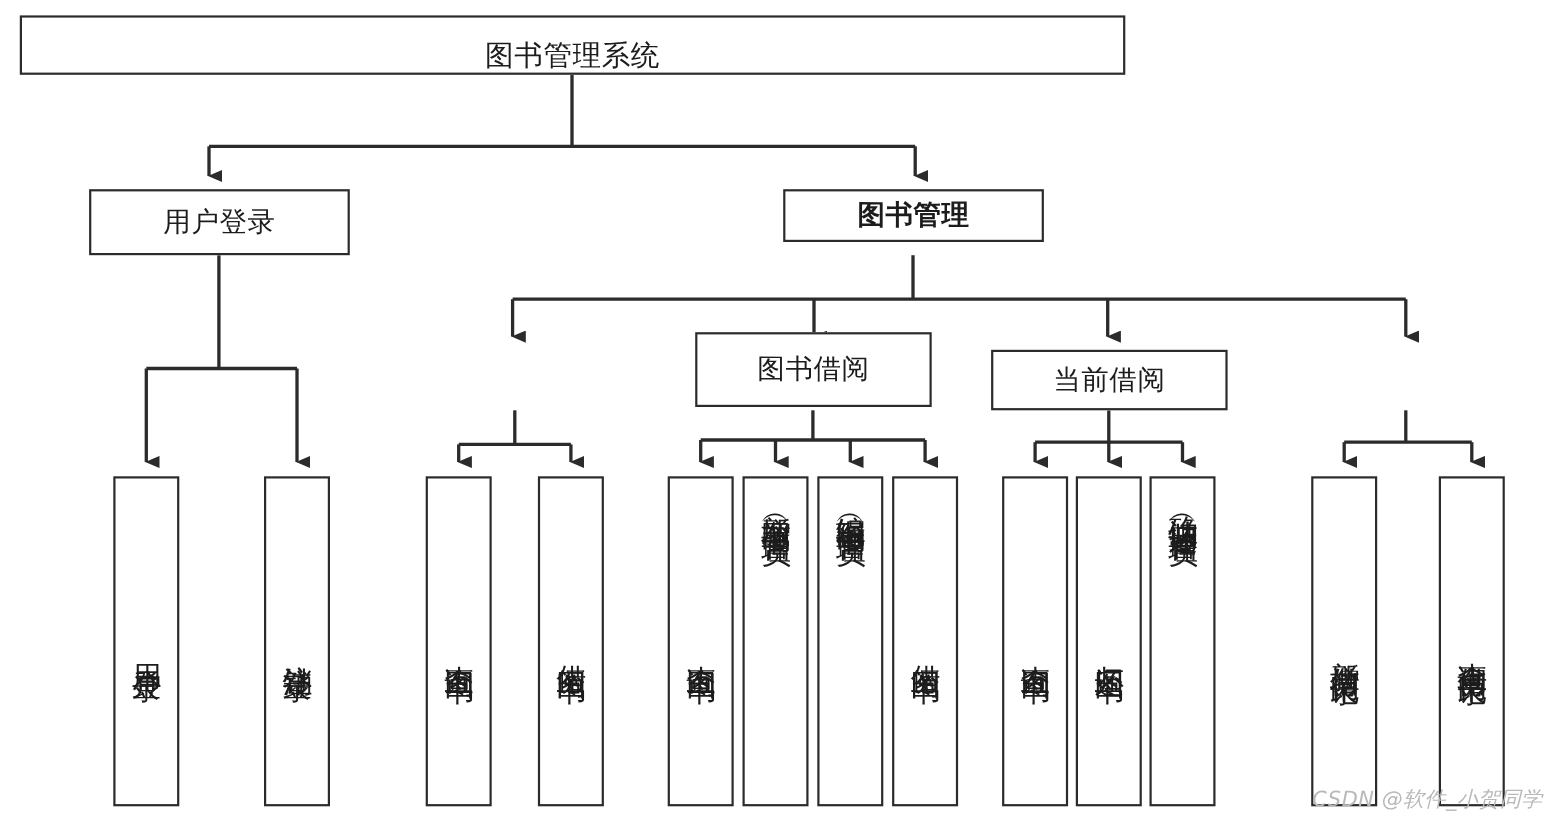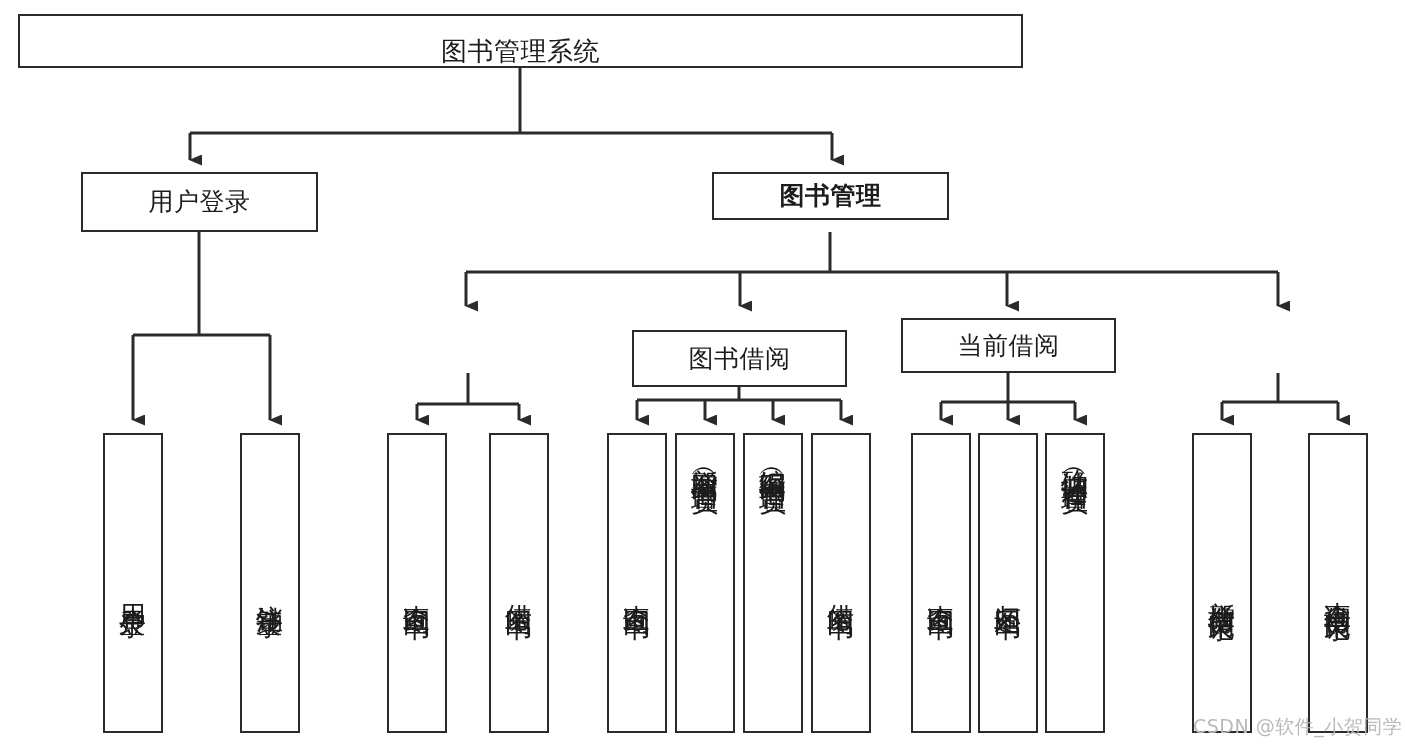--- a/index.html
+++ b/index.html
@@ -66,20 +66,21 @@
   .node.vert.mid .node-label {
     align-self: center;
   }
   .watermark {
     position: absolute;
     color: #b9b9b9;
     font-size: 19px;
     white-space: nowrap;
     z-index: 5;
     letter-spacing: 0.5px;
+    font-style: italic;
   }
 </style>
 </head>
 <body>
 
 <div id="diagram-root">
 
   <svg id="edge-layer" viewBox="0 0 1405 747" xmlns="http://www.w3.org/2000/svg">
     <defs>
       <marker id="arrowhead" markerWidth="11" markerHeight="13" refX="5.5" refY="12" orient="auto" markerUnits="userSpaceOnUse">
@@ -136,21 +137,21 @@
 
   <div class="node horiz" style="left:81px; top:172px; width:237px; height:60px;">
     <span class="node-label">用户登录</span>
   </div>
 
   <div class="node horiz" style="left:712px; top:172px; width:237px; height:48px;font-weight:bold;">
     <span class="node-label">图书管理</span>
   </div>
 
 
-  <div class="node horiz" style="left:632px; top:330px; width:215px; height:57px;">
+  <div class="node horiz" style="left:632px; top:302px; width:215px; height:68px;">
     <span class="node-label">图书借阅</span>
   </div>
 
   <div class="node horiz" style="left:901px; top:318px; width:215px; height:55px;">
     <span class="node-label">当前借阅</span>
   </div>
 
 
   <div class="node vert mid" style="left:103px; top:433px; width:60px; height:300px;">
     <span class="node-label">用户登录</span>

